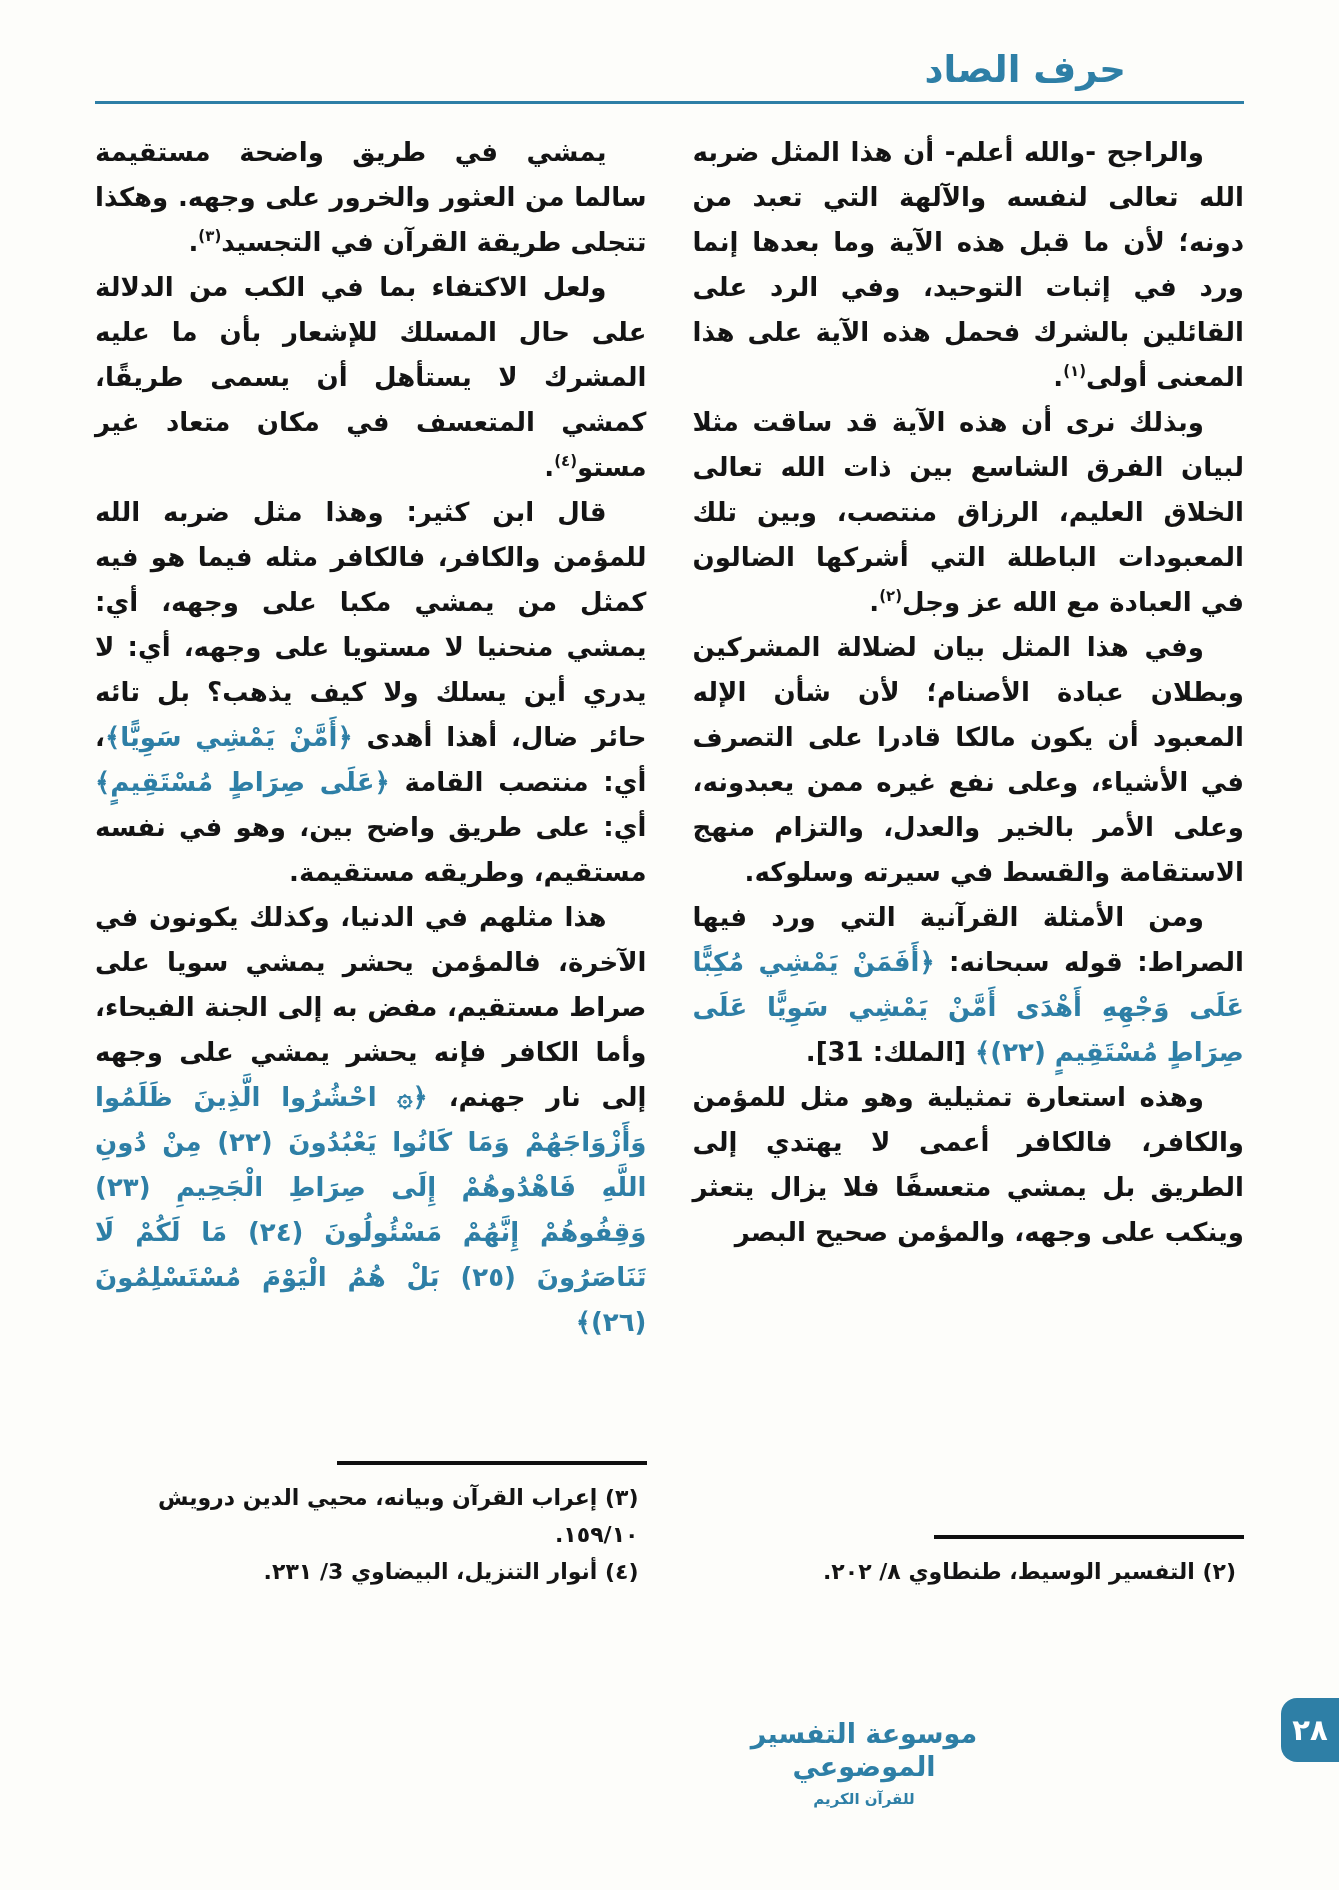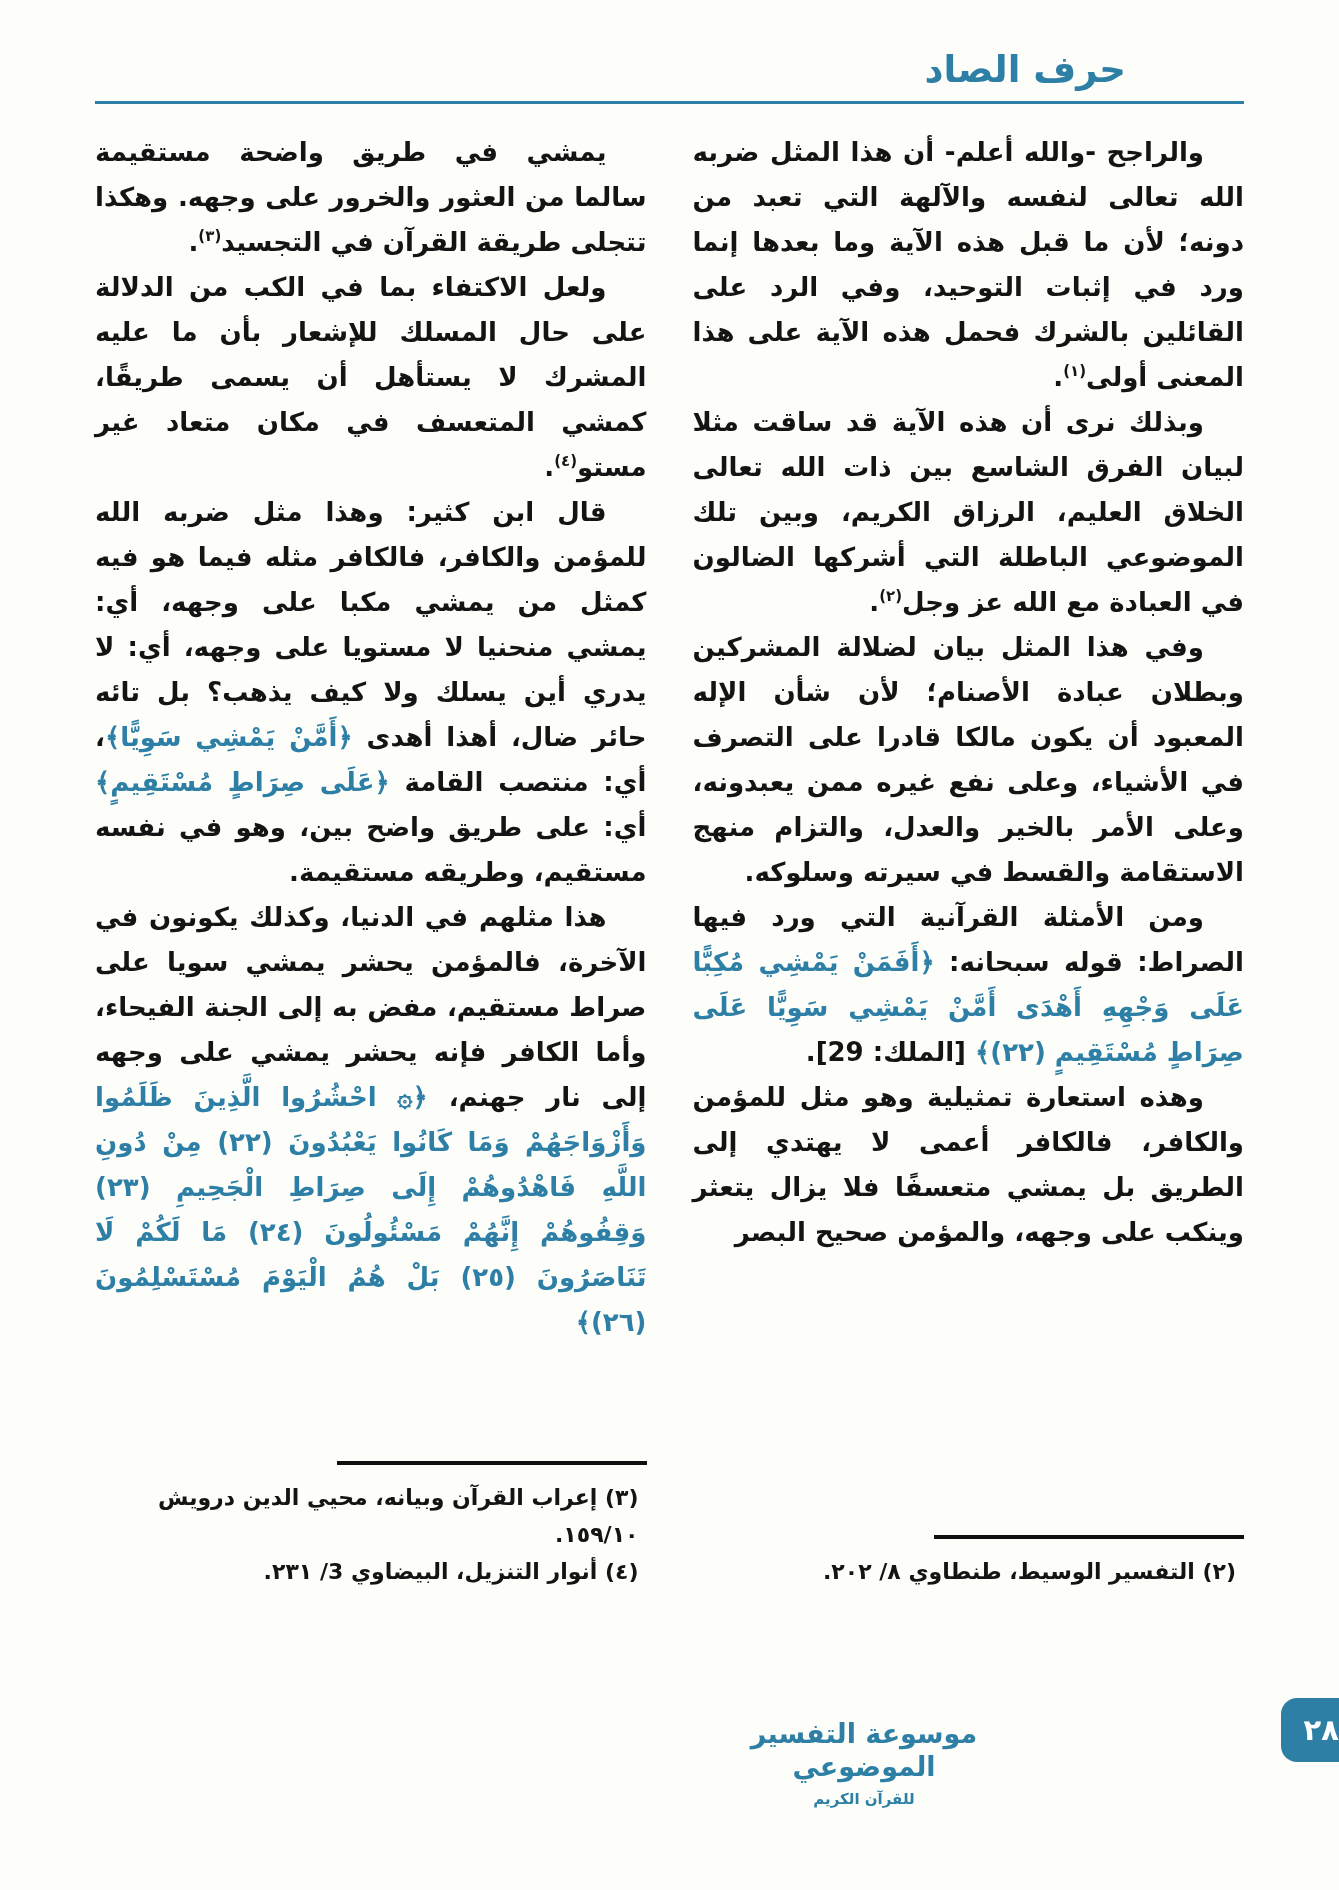--- a/index.html
+++ b/index.html
@@ -110,44 +110,44 @@
   .page-number-badge{
     position:absolute;
     right:0;
     bottom:128px;
     width:58px;
     height:64px;
     background:var(--accent);
     border-radius:16px 0 0 16px;
     display:flex;
     align-items:center;
-    justify-content:flex-start;
+    justify-content:center;
     color:#ffffff;
     font-size:29px;
     font-weight:bold;
   }
 </style>
 </head>
 <body>
 
 <div class="page">
 
   <div class="header">
     <div class="header-title">حرف الصاد</div>
     <hr class="header-rule">
   </div>
 
   <div class="columns">
 
     <div class="column">
       <div>
           <p class="para"><span class="plain">والراجح -والله أعلم- أن هذا المثل ضربه الله تعالى لنفسه والآلهة التي تعبد من دونه؛ لأن ما قبل هذه الآية وما بعدها إنما ورد في إثبات التوحيد، وفي الرد على القائلين بالشرك فحمل هذه الآية على هذا المعنى أولى</span><sup class="fnref">(١)</sup><span class="plain">.</span></p>
-          <p class="para"><span class="plain">وبذلك نرى أن هذه الآية قد ساقت مثلا لبيان الفرق الشاسع بين ذات الله تعالى الخلاق العليم، الرزاق الكريم، وبين تلك الموضوعي الباطلة التي أشركها الضالون في العبادة مع الله عز وجل</span><sup class="fnref">(٢)</sup><span class="plain">.</span></p>
+          <p class="para"><span class="plain">وبذلك نرى أن هذه الآية قد ساقت مثلا لبيان الفرق الشاسع بين ذات الله تعالى الخلاق العليم، الرزاق منتصب، وبين تلك المعبودات الباطلة التي أشركها الضالون في العبادة مع الله عز وجل</span><sup class="fnref">(٢)</sup><span class="plain">.</span></p>
           <p class="para"><span class="plain">وفي هذا المثل بيان لضلالة المشركين وبطلان عبادة الأصنام؛ لأن شأن الإله المعبود أن يكون مالكا قادرا على التصرف في الأشياء، وعلى نفع غيره ممن يعبدونه، وعلى الأمر بالخير والعدل، والتزام منهج الاستقامة والقسط في سيرته وسلوكه.</span></p>
-          <p class="para"><span class="plain">ومن الأمثلة القرآنية التي ورد فيها الصراط: قوله سبحانه: </span><span class="quran">﴿أَفَمَنْ يَمْشِي مُكِبًّا عَلَى وَجْهِهِ أَهْدَى أَمَّنْ يَمْشِي سَوِيًّا عَلَى صِرَاطٍ مُسْتَقِيمٍ (٢٢)﴾</span><span class="plain"> [الملك: 29].</span></p>
+          <p class="para"><span class="plain">ومن الأمثلة القرآنية التي ورد فيها الصراط: قوله سبحانه: </span><span class="quran">﴿أَفَمَنْ يَمْشِي مُكِبًّا عَلَى وَجْهِهِ أَهْدَى أَمَّنْ يَمْشِي سَوِيًّا عَلَى صِرَاطٍ مُسْتَقِيمٍ (٢٢)﴾</span><span class="plain"> [الملك: 31].</span></p>
           <p class="para"><span class="plain">وهذه استعارة تمثيلية وهو مثل للمؤمن والكافر، فالكافر أعمى لا يهتدي إلى الطريق بل يمشي متعسفًا فلا يزال يتعثر وينكب على وجهه، والمؤمن صحيح البصر</span></p>
         </div>
       <div class="footnotes">
         <hr class="fn-rule">
         <div>
             <div class="footnote">(٢) التفسير الوسيط، طنطاوي ٨/ ٢٠٢.</div>
           </div>
       </div>
     </div>
 

